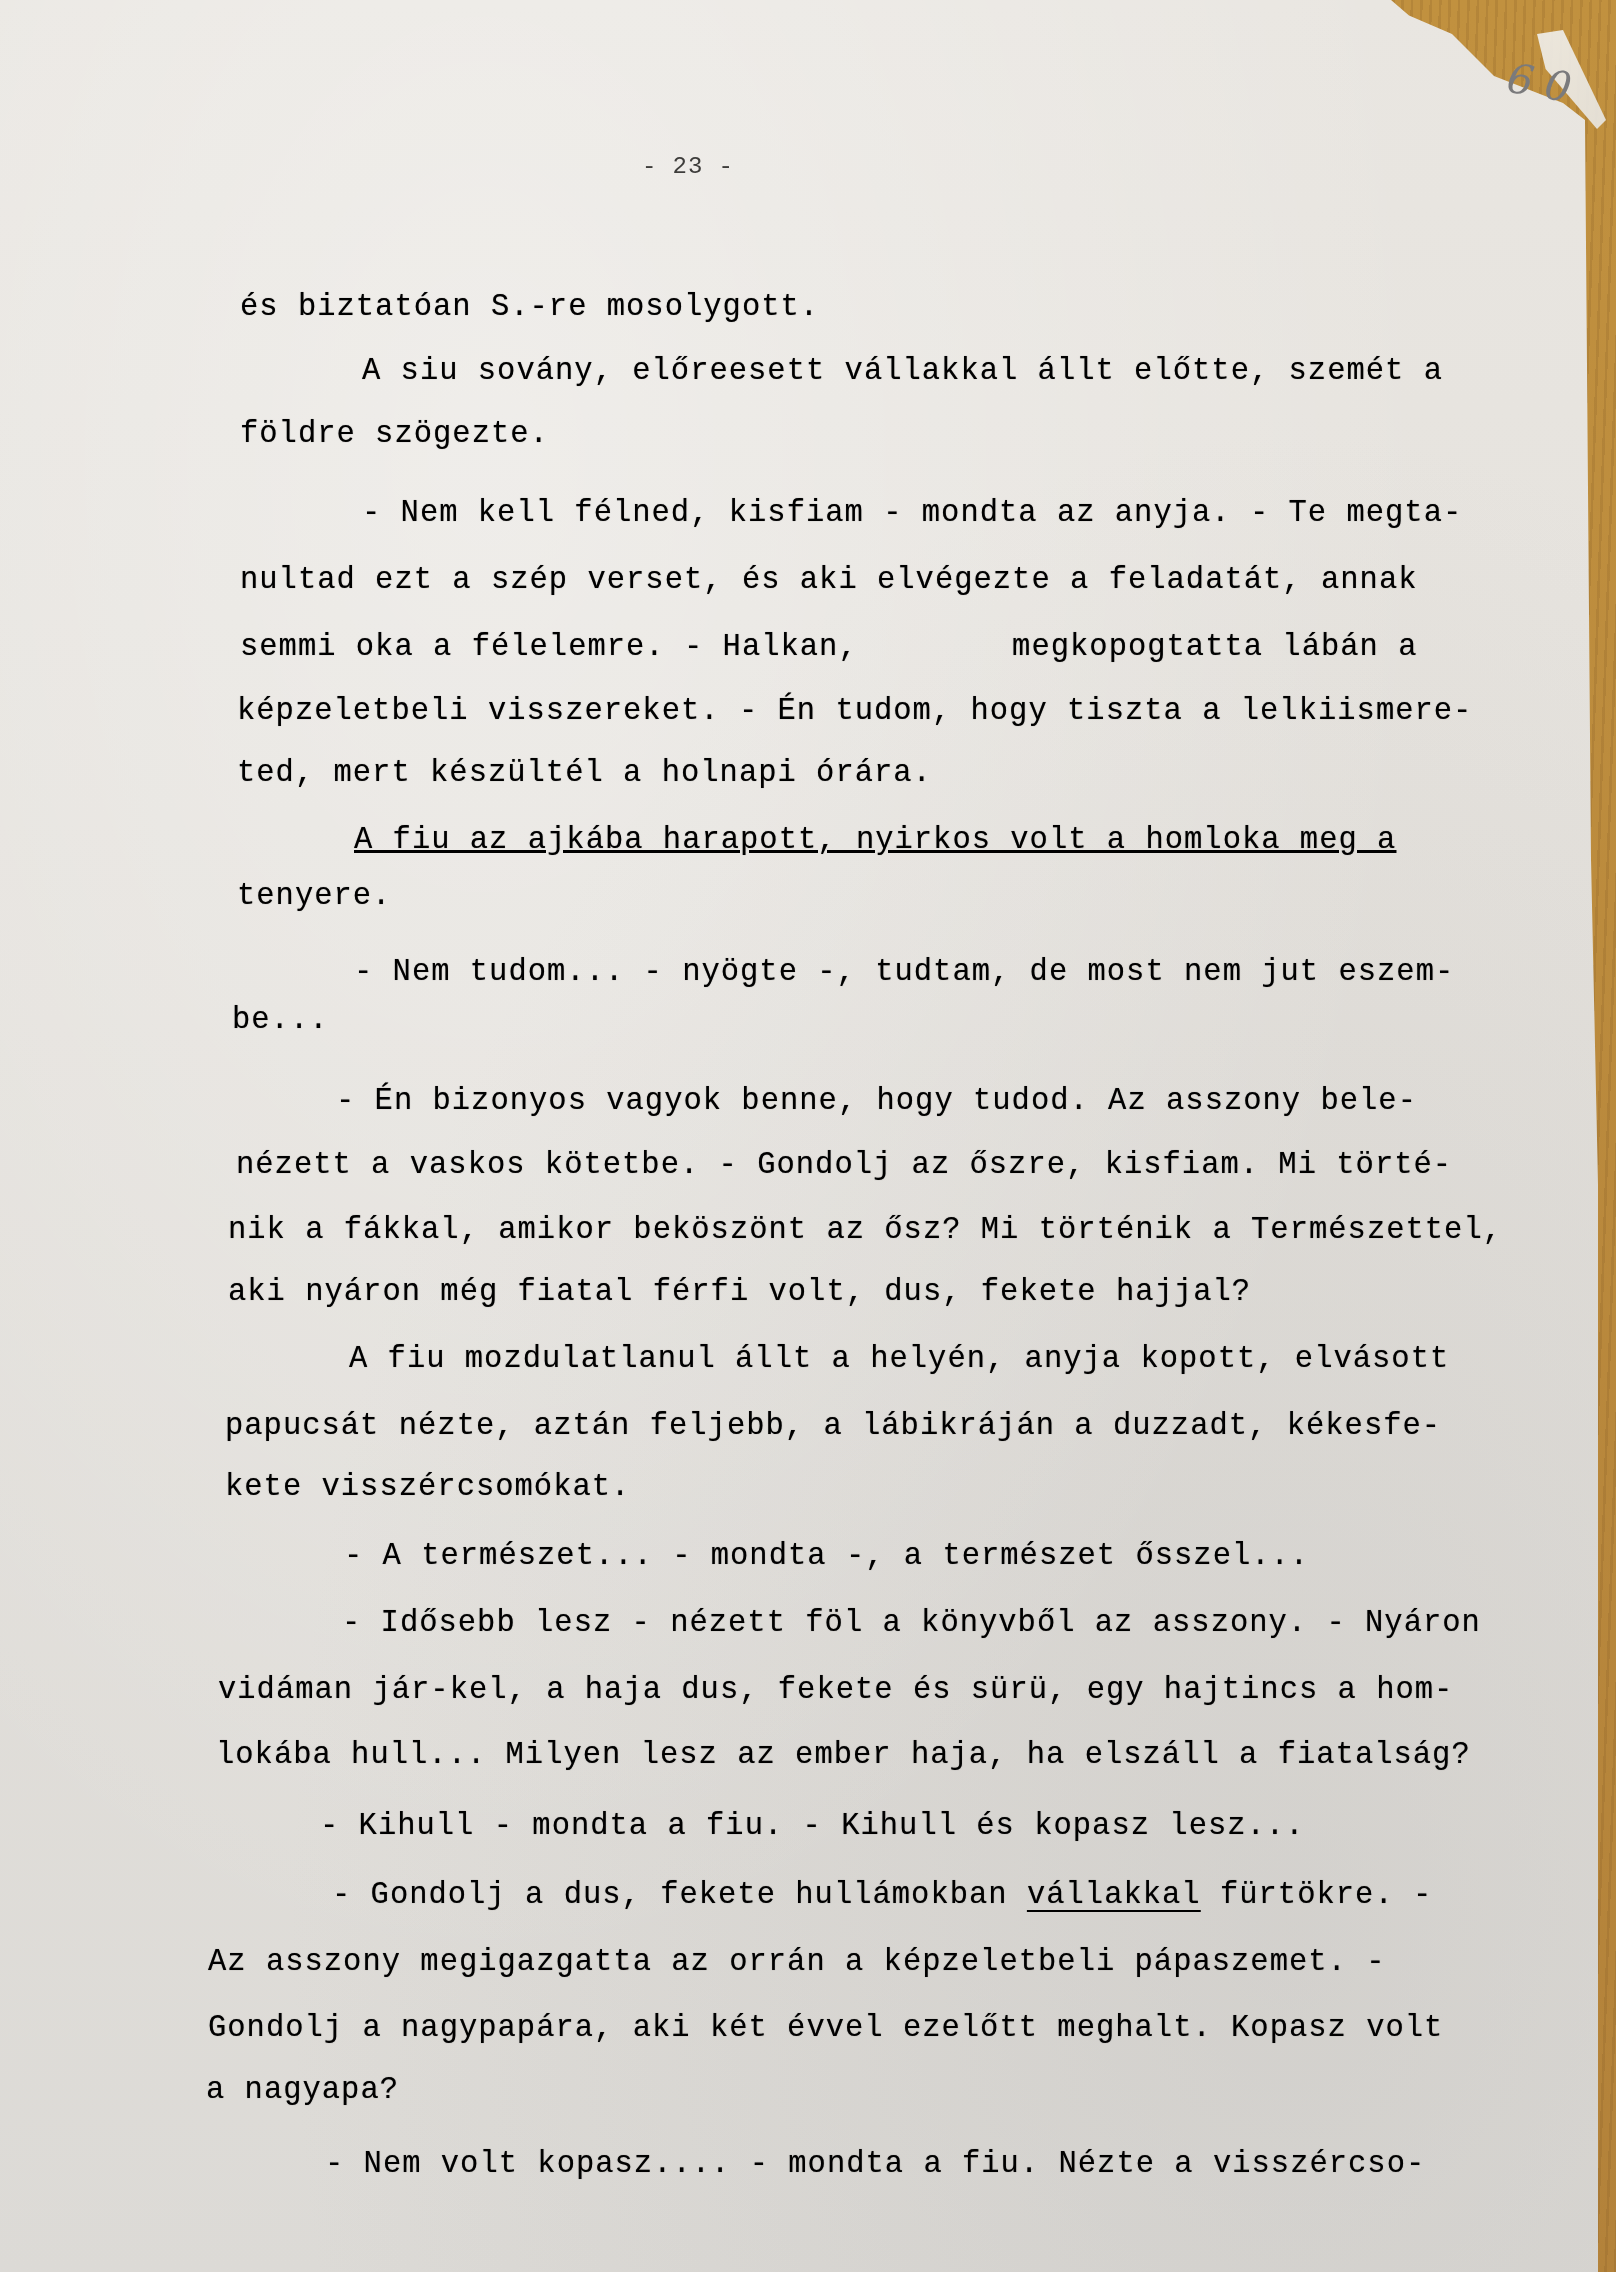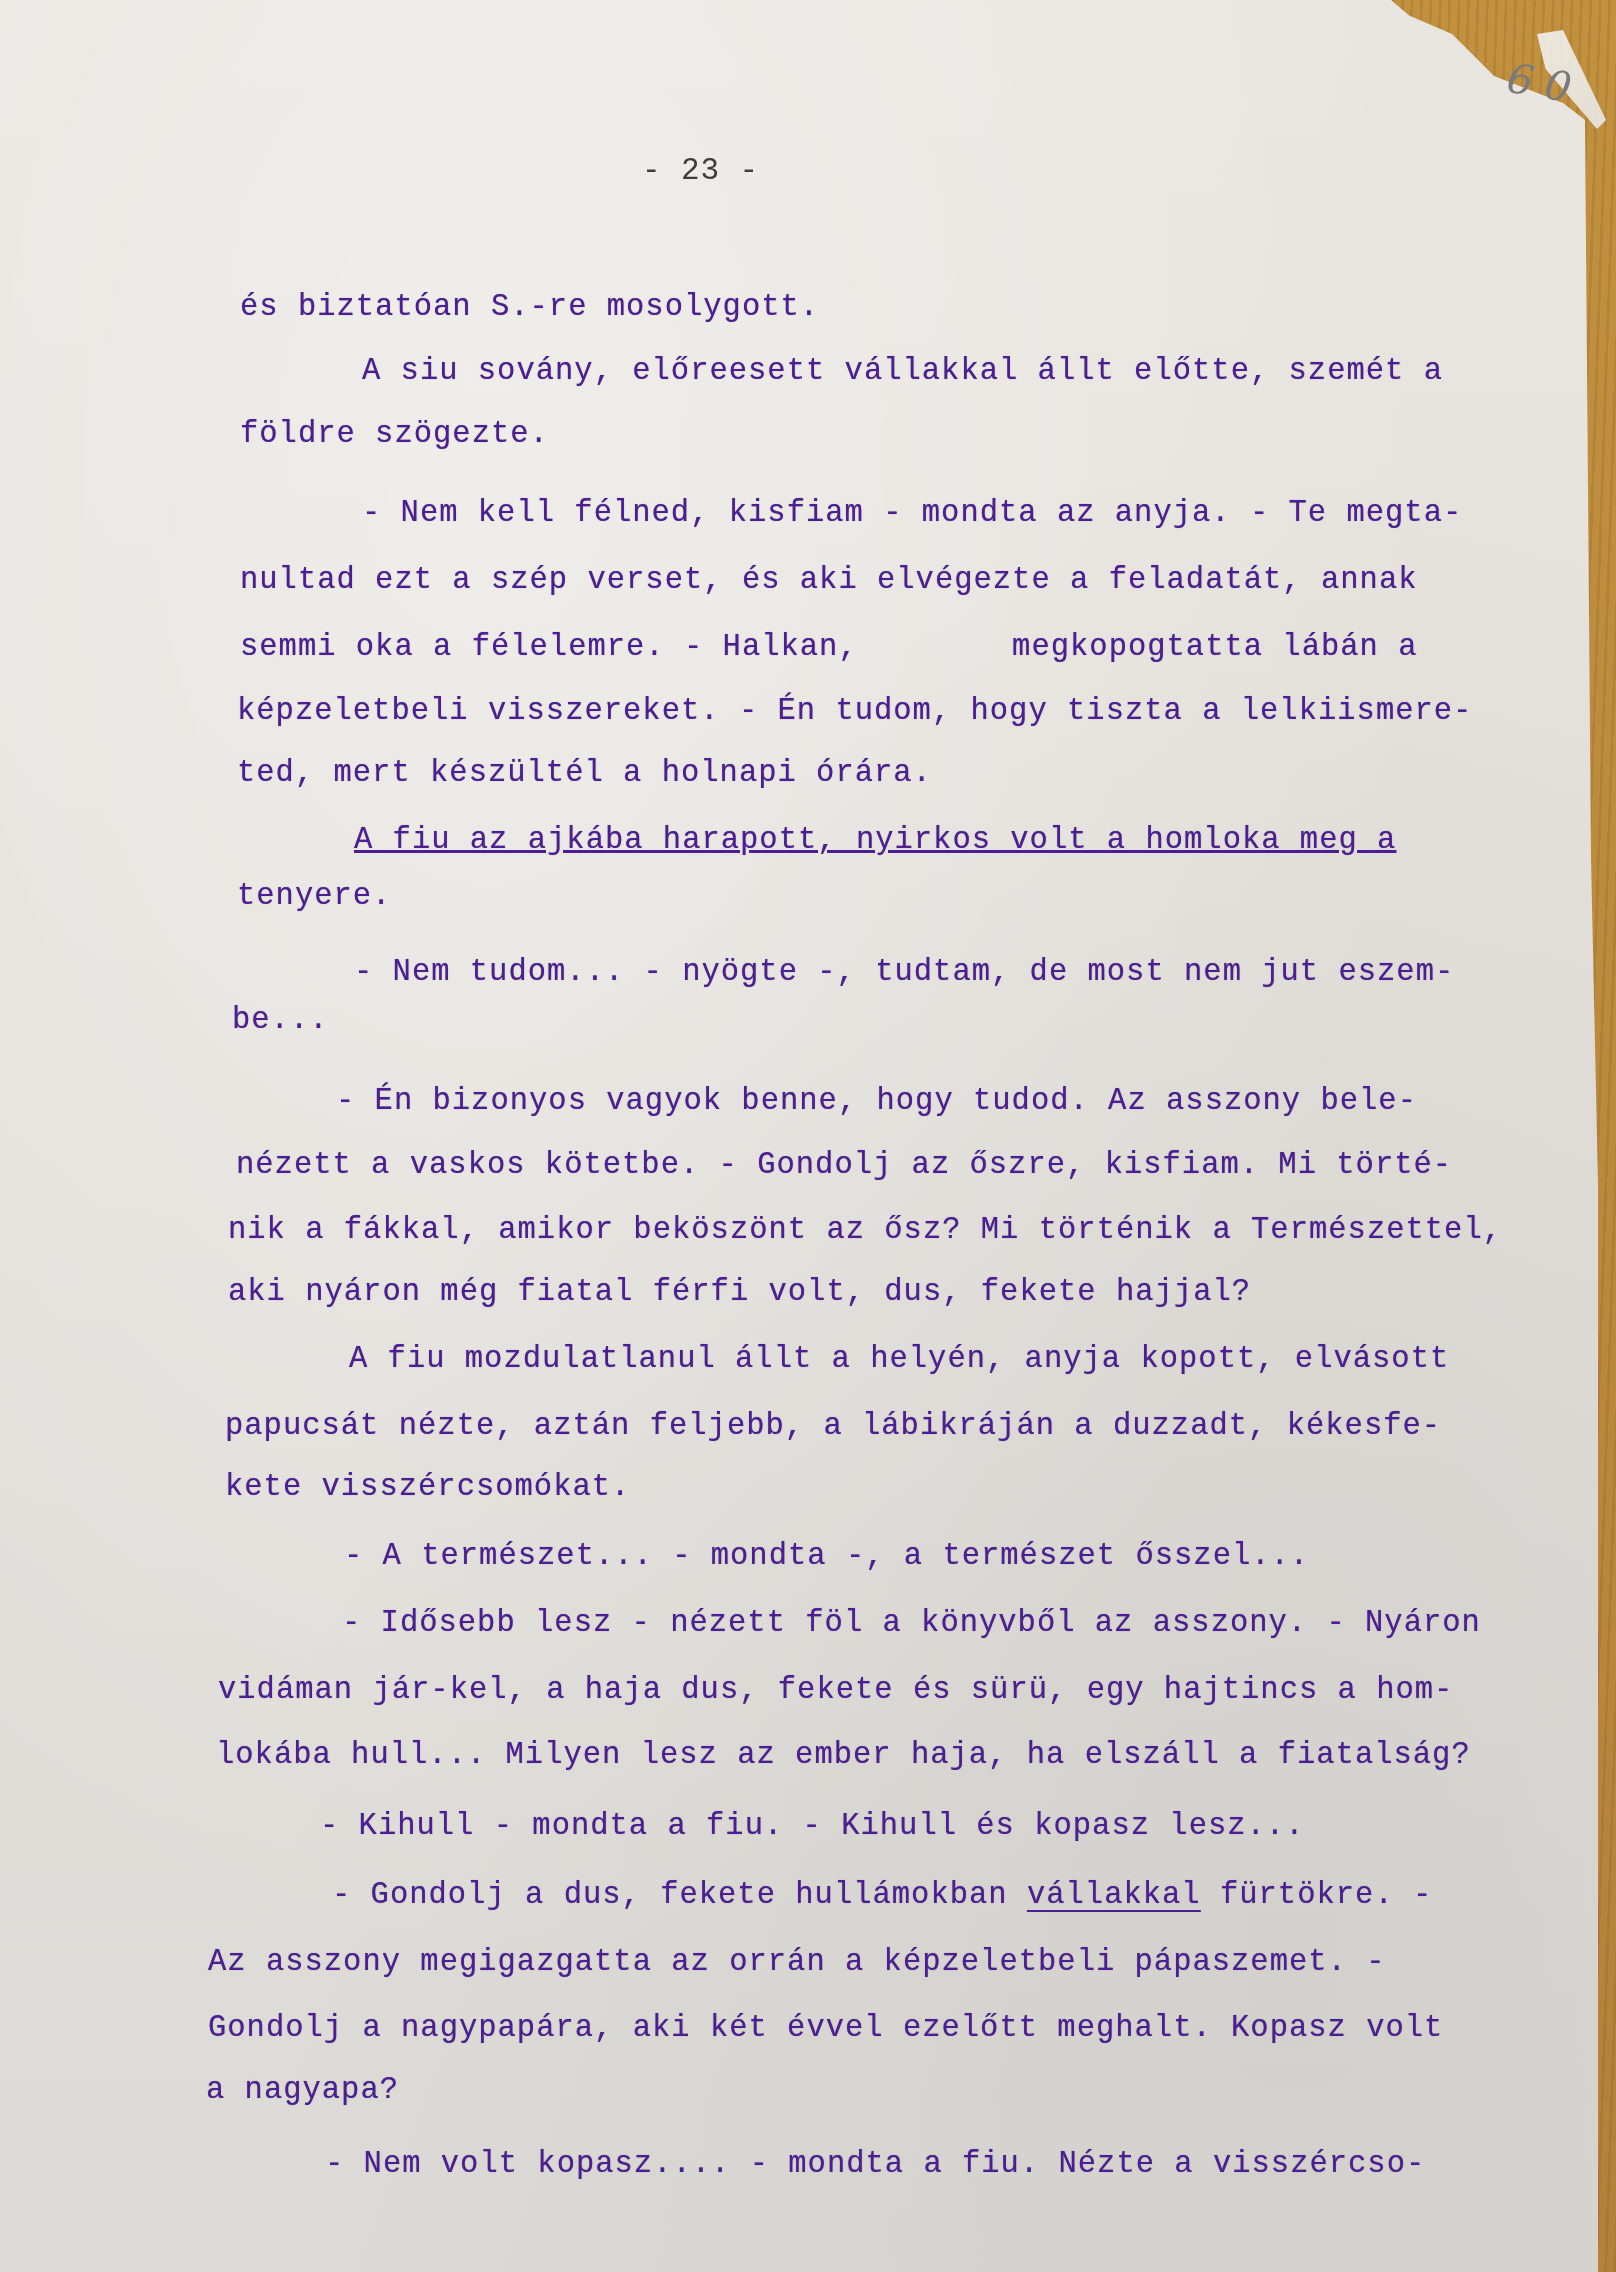--- a/index.html
+++ b/index.html
@@ -54,35 +54,35 @@
     font-size: 41px;
     color: #7a7a7c;
     transform: rotate(10deg);
     letter-spacing: 12px;
     font-style: italic;
   }
   .page-number {
     position: absolute;
     left: 642px;
     top: 153px;
-    font-size: 31px;
+    font-size: 24px;
     color: #3e3d3b;
     letter-spacing: 0.9px;
   }
   .text-block {
     position: absolute;
     left: 0;
     top: 0;
     width: 100%;
   }
   .line {
     position: absolute;
     white-space: pre;
     font-size: 30.5px;
-    color: #4c1d95;
+    color: #000000;
     letter-spacing: 1px;
     text-shadow: 0 0 0.9px rgba(40,40,40,0.55);
   }
   .underline-word {
     text-decoration: underline;
     text-decoration-thickness: 1.7px;
     text-underline-offset: 6.9px;
   }
 </style>
 </head>

